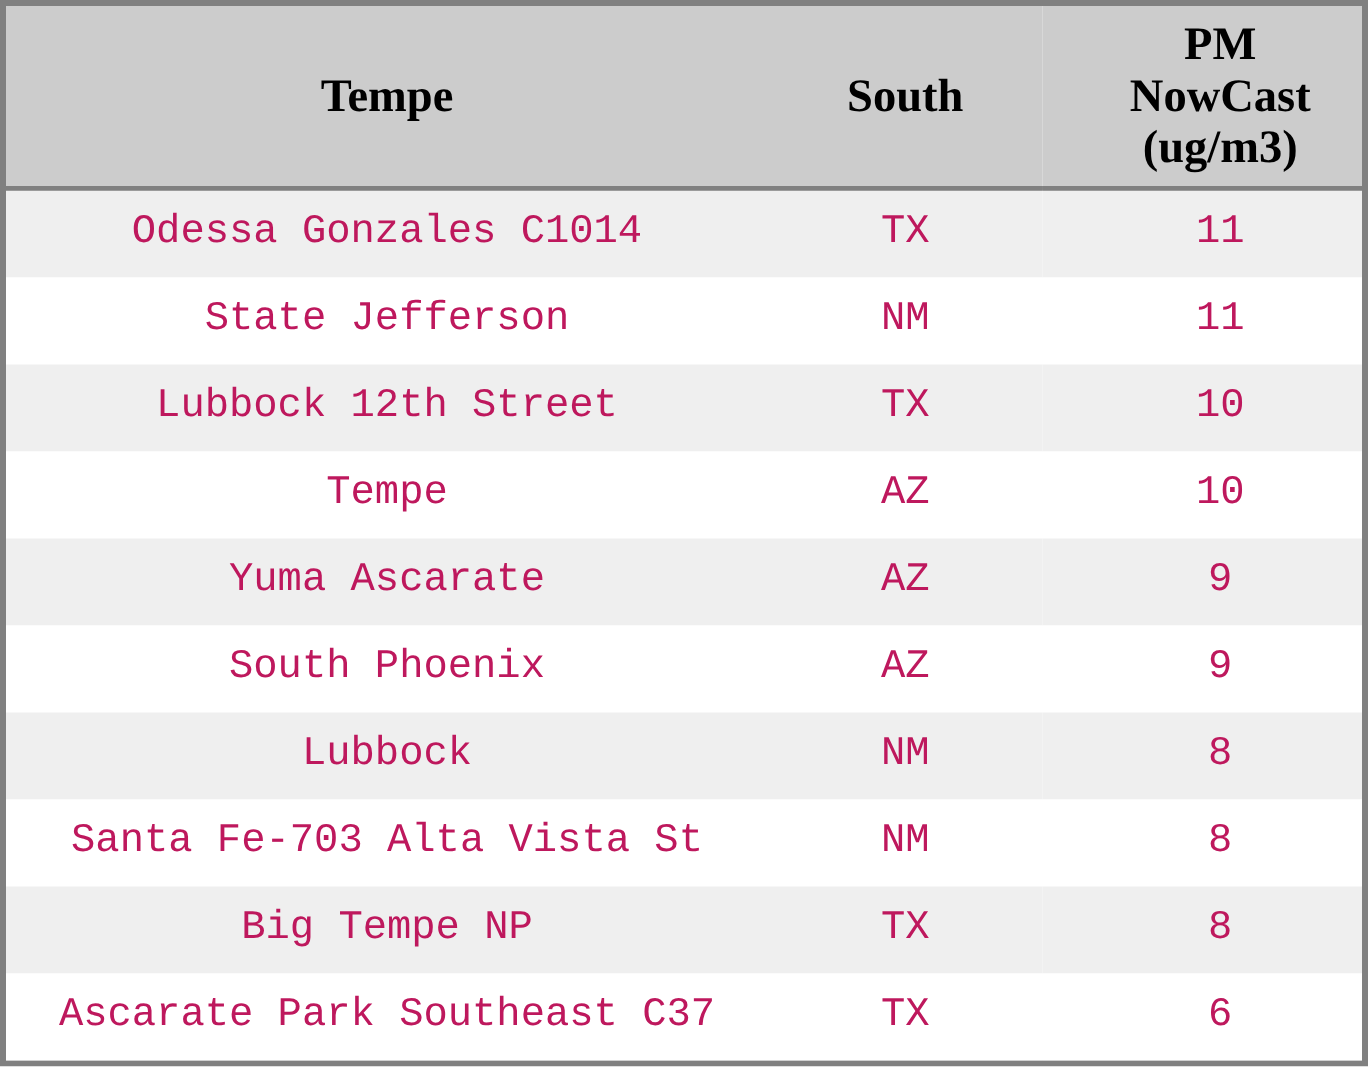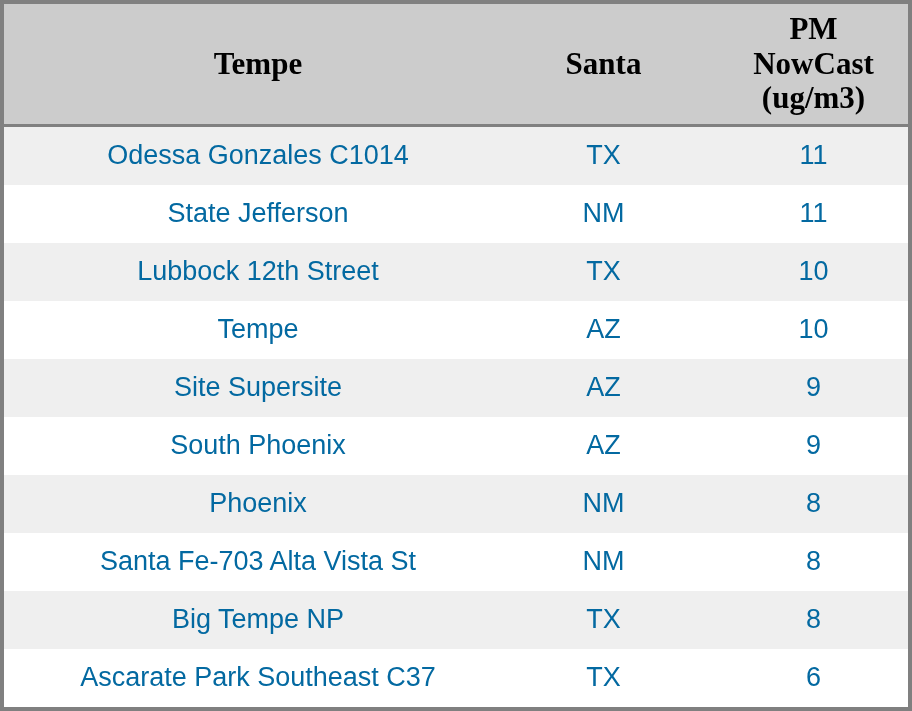--- a/index.html
+++ b/index.html
@@ -38,42 +38,42 @@
     text-align: center;
     vertical-align: middle;
     padding: 8px 4px;
     line-height: 1.12;
   }
   th.col-site { width: 500px; }
   th.col-state { width: 175px; }
   th.col-value { width: 229px; }
 
   tbody td {
-    font-family: Liberation Sans, sans-serif;
+    font-family: Liberation Mono, monospace;
     font-size: 27px;
-    color: #0369a1;
+    color: #be185d;
     text-align: center;
     vertical-align: middle;
     padding: 0;
     height: 58px;
     line-height: 1.1;
     border: none;
   }
   tbody tr.row-odd { background: #efefef; }
   tbody tr.row-even { background: #ffffff; }
 </style>
 </head>
 <body>
 
 <div class="table-frame">
   <table class="data-table">
     <thead>
       <tr class="header-row">
         <th class="col-site">Tempe</th>
-        <th class="col-state">Santa</th>
+        <th class="col-state">South</th>
         <th class="col-value">
           <div>PM</div>
           <div>NowCast</div>
           <div>(ug/m3)</div>
         </th>
       </tr>
     </thead>
     <tbody>
       <tr class="row-odd">
         <td>Odessa Gonzales C1014</td>
@@ -89,31 +89,31 @@
         <td>Lubbock 12th Street</td>
         <td>TX</td>
         <td>10</td>
       </tr>
       <tr class="row-even">
         <td>Tempe</td>
         <td>AZ</td>
         <td>10</td>
       </tr>
       <tr class="row-odd">
-        <td>Site Supersite</td>
+        <td>Yuma Ascarate</td>
         <td>AZ</td>
         <td>9</td>
       </tr>
       <tr class="row-even">
         <td>South Phoenix</td>
         <td>AZ</td>
         <td>9</td>
       </tr>
       <tr class="row-odd">
-        <td>Phoenix</td>
+        <td>Lubbock</td>
         <td>NM</td>
         <td>8</td>
       </tr>
       <tr class="row-even">
         <td>Santa Fe-703 Alta Vista St</td>
         <td>NM</td>
         <td>8</td>
       </tr>
       <tr class="row-odd">
         <td>Big Tempe NP</td>

